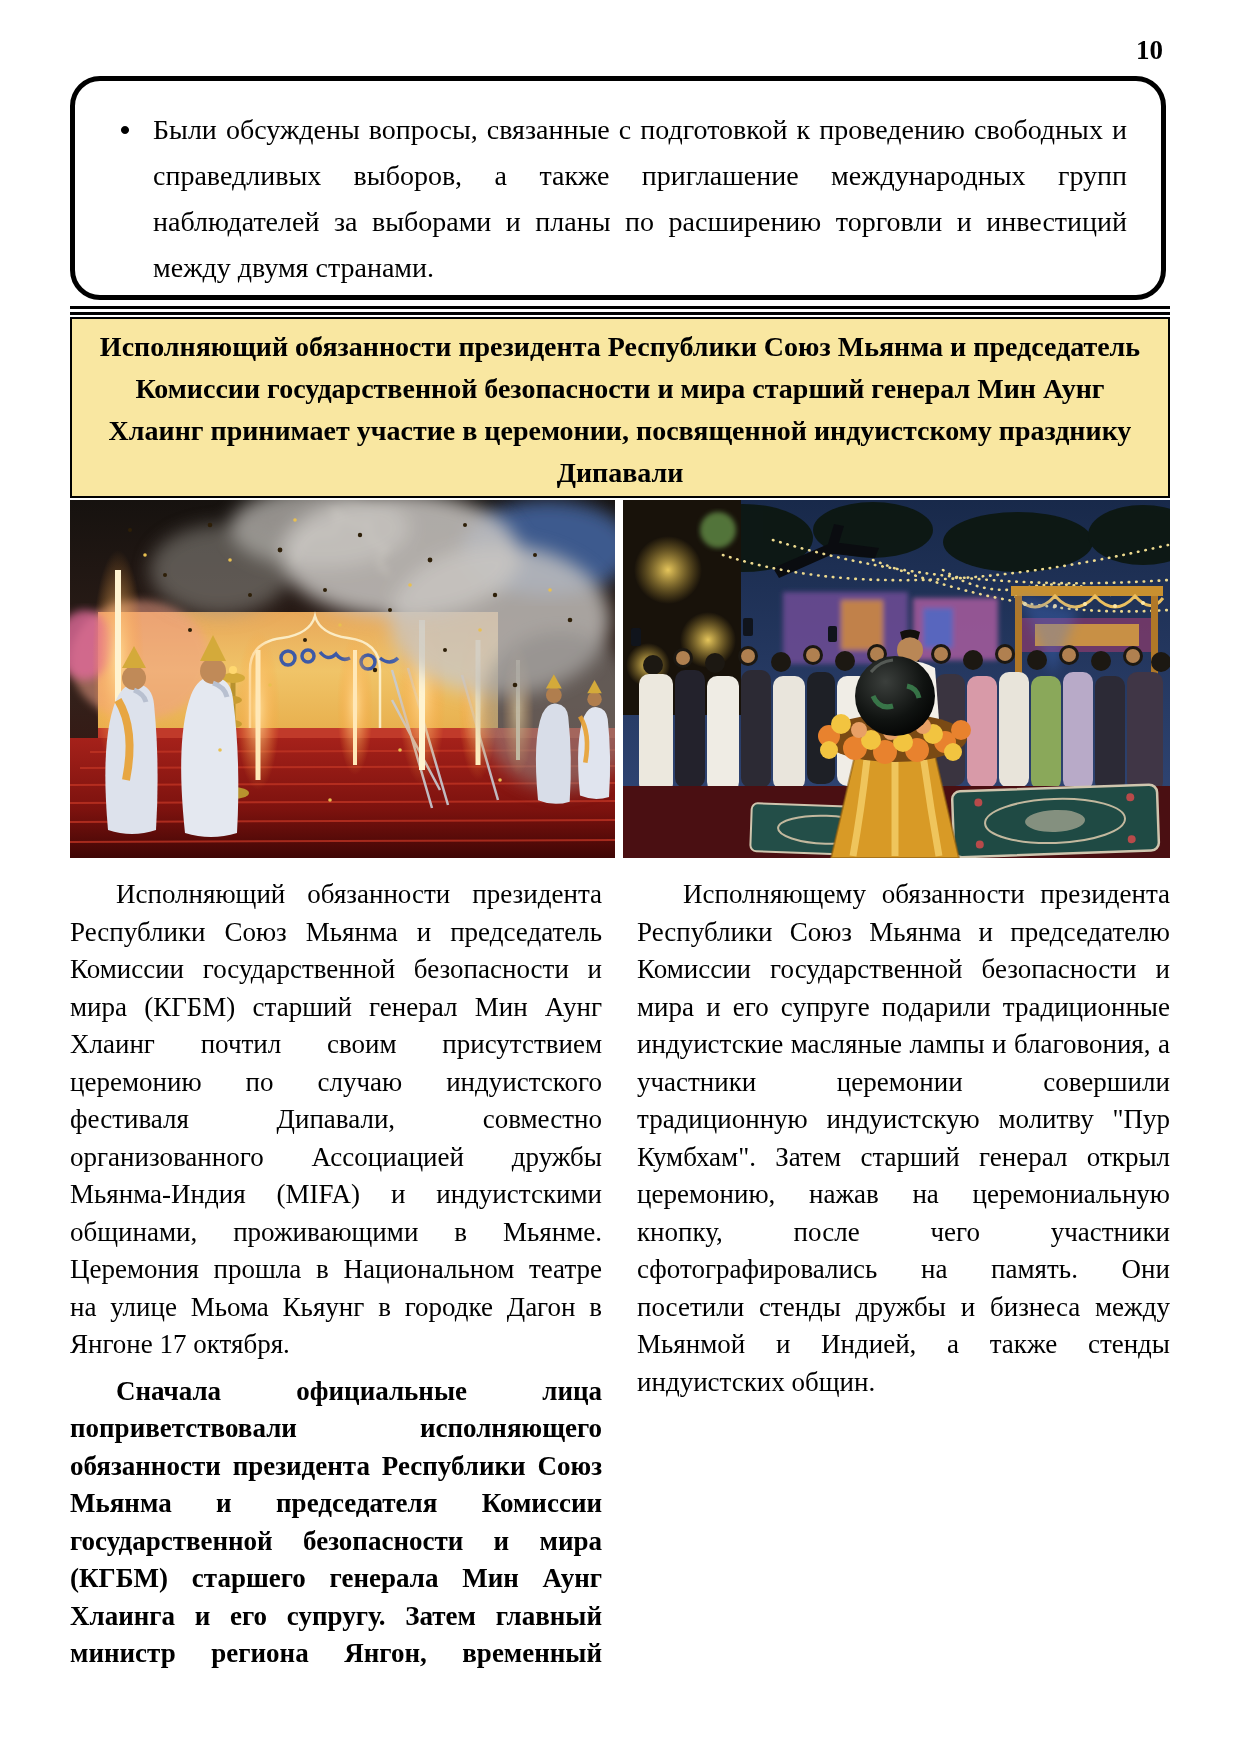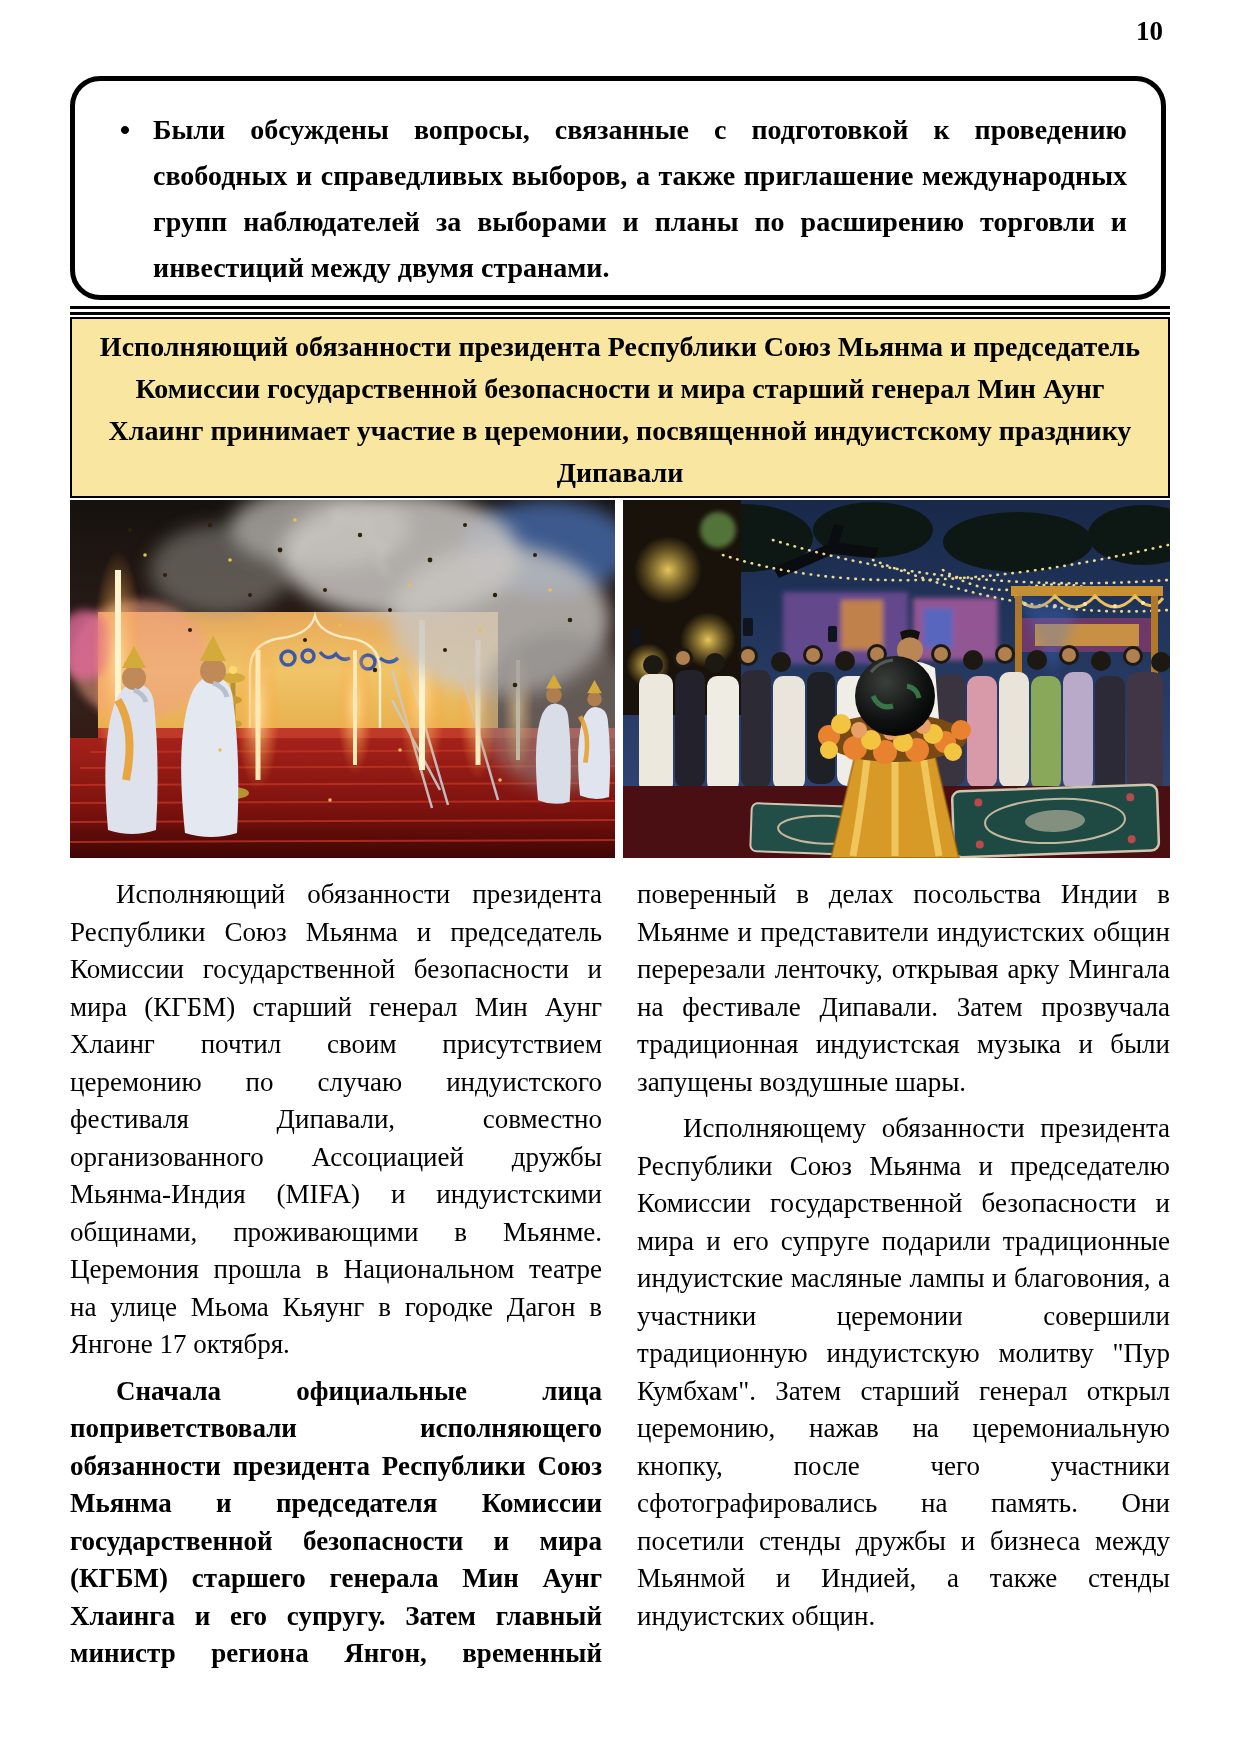--- a/index.html
+++ b/index.html
@@ -6,38 +6,38 @@
   html,body { background:#ffffff; }
   .page {
     position:relative;
     width:1241px; height:1755px;
     background:#ffffff;
     font-family:"Liberation Serif", serif;
     color:#000;
     overflow:hidden;
   }
   .page-number {
-    position:absolute; top:16px; right:78px;
+    position:absolute; top:35px; right:78px;
     font-size:27px; font-weight:bold;
   }
   .alert-box {
     position:absolute; top:76px; left:70px;
     width:1096px; height:224px;
     border:5px solid #000; border-radius:30px;
     padding:26px 34px 0 22px;
     display:flex; align-items:flex-start;
   }
   .alert-bullet {
     width:56px; flex:0 0 56px;
     font-size:30px; font-weight:bold; line-height:46px;
     text-align:center;
   }
   .alert-text {
     flex:1;
-    font-size:28px; font-weight:bold; line-height:46px;
+    font-size:28px; font-weight:normal; line-height:46px;
     text-align:justify;
   }
   .double-rule {
     position:absolute; top:306px; left:70px;
     width:1100px; height:9px;
     border-top:3px solid #000; border-bottom:3px solid #000;
   }
   .headline-box {
     position:absolute; top:317px; left:70px;
     width:1100px; height:181px;
@@ -460,18 +460,17 @@
       </g>
     </svg>
   </div>
 
   <div class="article">
     <div class="col">
       <p class="indent">Исполняющий обязанности президента Республики Союз Мьянма и председатель Комиссии государственной безопасности и мира (КГБМ) старший генерал Мин Аунг Хлаинг почтил своим присутствием церемонию по случаю индуистского фестиваля Дипавали, совместно организованного Ассоциацией дружбы Мьянма-Индия (MIFA) и индуистскими общинами, проживающими в Мьянме. Церемония прошла в Национальном театре на улице Мьома Кьяунг в городке Дагон в Янгоне 17 октября.</p>
       <p class="indent fill-last">Сначала официальные лица поприветствовали исполняющего обязанности президента Республики Союз Мьянма и председателя Комиссии государственной безопасности и мира (КГБМ) старшего генерала Мин Аунг Хлаинга и его супругу. Затем главный министр региона Янгон, временный</p>
     </div>
     <div class="col">
-      <p>поверенный в делах посольства Индии в Мьянме и представители индуистских общин перерезали ленточку, открывая арку Мингала на фестивале Дипавали. Затем прозвучала традиционная индуистская музыка и были запущены воздушные шары.</p>
       <p class="indent">Исполняющему обязанности президента Республики Союз Мьянма и председателю Комиссии государственной безопасности и мира и его супруге подарили традиционные индуистские масляные лампы и благовония, а участники церемонии совершили традиционную индуистскую молитву "Пур Кумбхам". Затем старший генерал открыл церемонию, нажав на церемониальную кнопку, после чего участники сфотографировались на память. Они посетили стенды дружбы и бизнеса между Мьянмой и Индией, а также стенды индуистских общин.</p>
     </div>
   </div>
 
 </div>
 
 </body></html>

